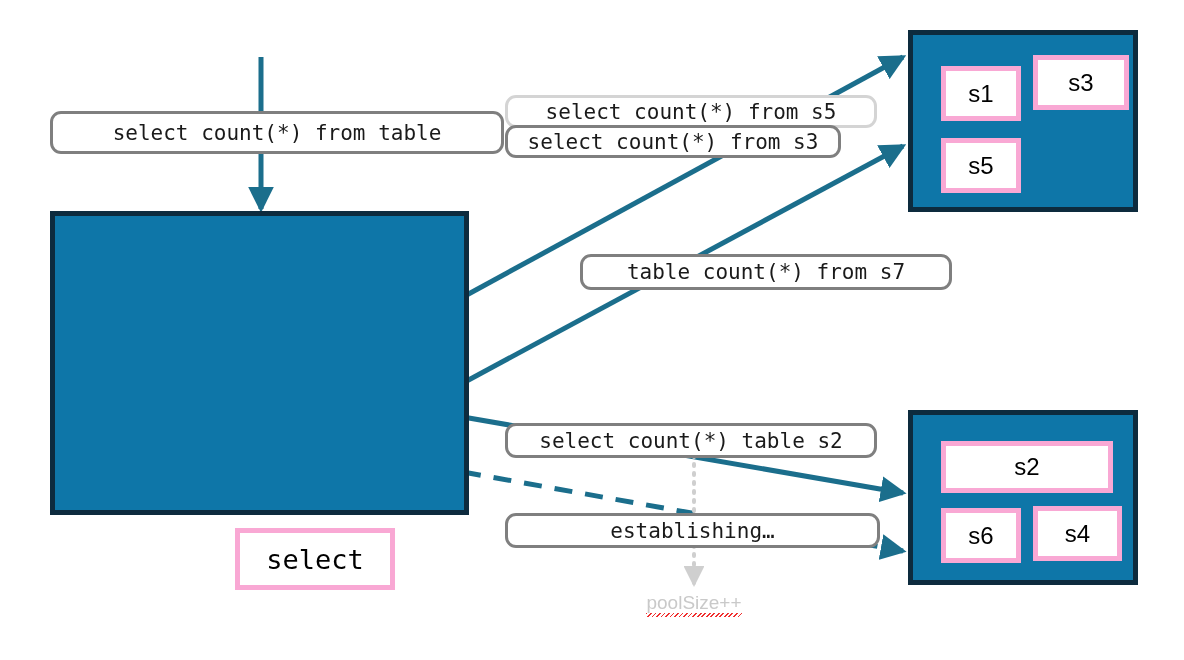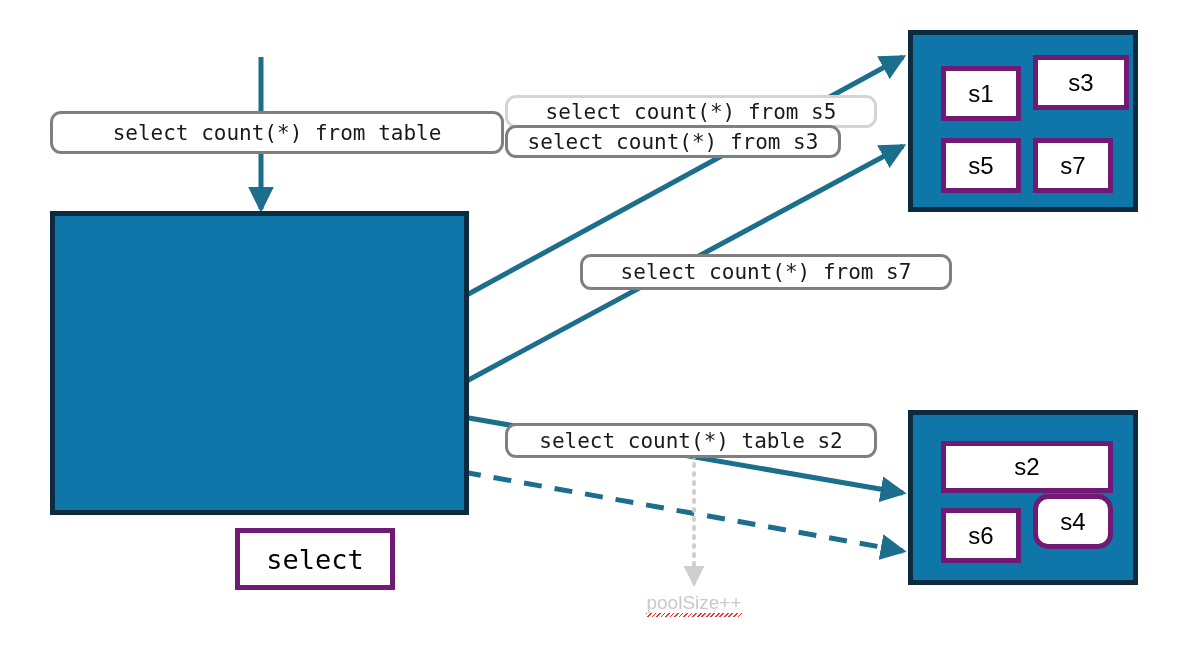--- a/index.html
+++ b/index.html
@@ -34,21 +34,21 @@
     box-sizing: border-box;
   }
   #table-region { left: 50px;  top: 211px; width: 419px; height: 304px; }
   #pool-top     { left: 908px; top: 30px;  width: 230px; height: 182px; }
   #pool-bottom  { left: 908px; top: 410px; width: 230px; height: 175px; padding-left: 34px; }
 
   
   .node {
     position: absolute;
     background: #ffffff;
-    border: 5px solid #701a75;
+    border: 5px solid #f9a8d4;
     box-sizing: border-box;
     display: flex;
     align-items: center;
     justify-content: center;
     color: #000000;
     font-family: "Liberation Sans", sans-serif;
     font-size: 24px;
     line-height: 1;
   }
   .node.mono {
@@ -58,21 +58,21 @@
   #node-table { left: 180px; top: 312px; width: 160px; height: 62px; }
 
   
   .region .node { position: absolute; }
   #node-s1 { left: 28px;  top: 31px;  width: 80px; height: 55px; }
   #node-s3 { left: 120px; top: 20px;  width: 96px; height: 55px; }
   #node-s5 { left: 28px;  top: 103px; width: 80px; height: 55px; }
   #node-s7 { left: 120px; top: 103px; width: 80px; height: 55px; }
   #node-s2 { left: 28px;  top: 26px;  width: 172px; height: 52px; }
   #node-s6 { left: 28px;  top: 93px;  width: 80px; height: 55px; }
-  #node-s4 { left: 120px; top: 79px;  width: 80px; height: 55px; border-radius: 15px; }
+  #node-s4 { left: 120px; top: 91px;  width: 89px; height: 55px; }
 
   
   .callout {
     position: absolute;
     background: #ffffff;
     border: 3px solid #7F7F7F;
     border-radius: 11px;
     box-sizing: border-box;
     display: flex;
     align-items: center;
@@ -149,35 +149,35 @@
   </svg>
 
   <div class="region" id="table-region">
     <div class="node mono" id="node-table">select</div>
   </div>
 
   <div class="region" id="pool-top">
     <div class="node" id="node-s1">s1</div>
     <div class="node" id="node-s3">s3</div>
     <div class="node" id="node-s5">s5</div>
-    <div class="node" id="node-s7">s7</div>
   </div>
 
   <div class="region" id="pool-bottom">
     <div class="node" id="node-s2">s2</div>
     <div class="node" id="node-s6">s6</div>
     <div class="node" id="node-s4">s4</div>
   </div>
 
   <div class="callout" id="lbl-table">select count(*) from table</div>
 
   <div class="callout faded" id="lbl-s5">select count(*) from s5</div>
 
   <div class="callout" id="lbl-s3">select count(*) from s3</div>
 
-  <div class="callout" id="lbl-s7">select count(*) from s7</div>
+  <div class="callout" id="lbl-s7">table count(*) from s7</div>
 
   <div class="callout" id="lbl-s2">select count(*) table s2</div>
 
+  <div class="callout" id="lbl-est">establishing…</div>
 
   <div id="poolsize"><span class="squiggle">poolSize++</span></div>
 
 </div>
 
 </body></html>

